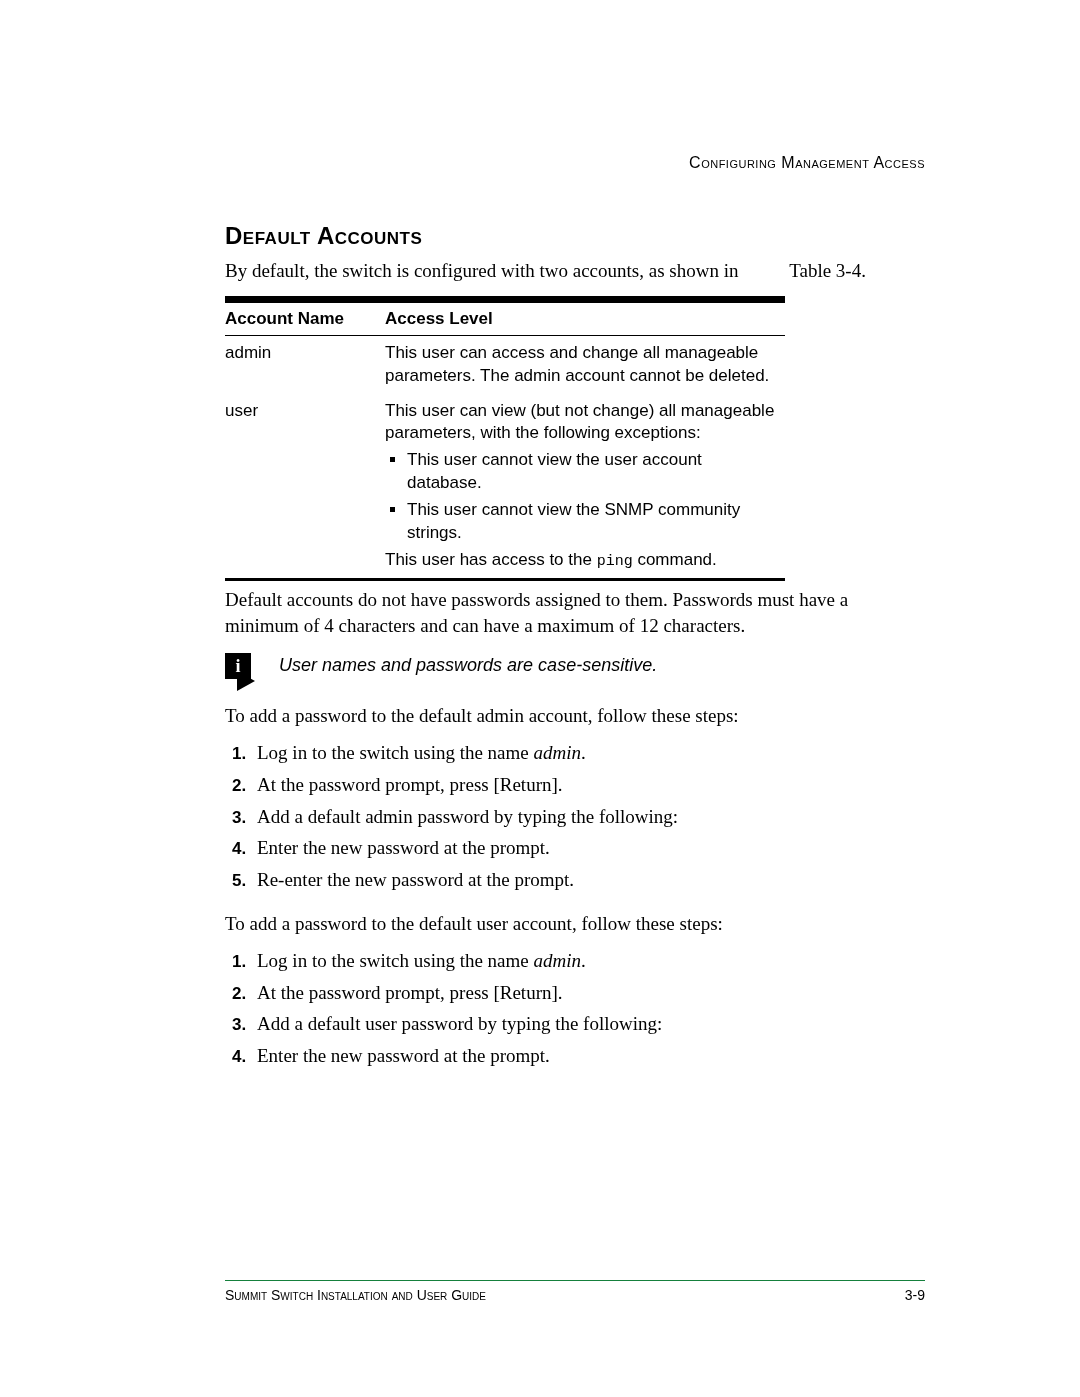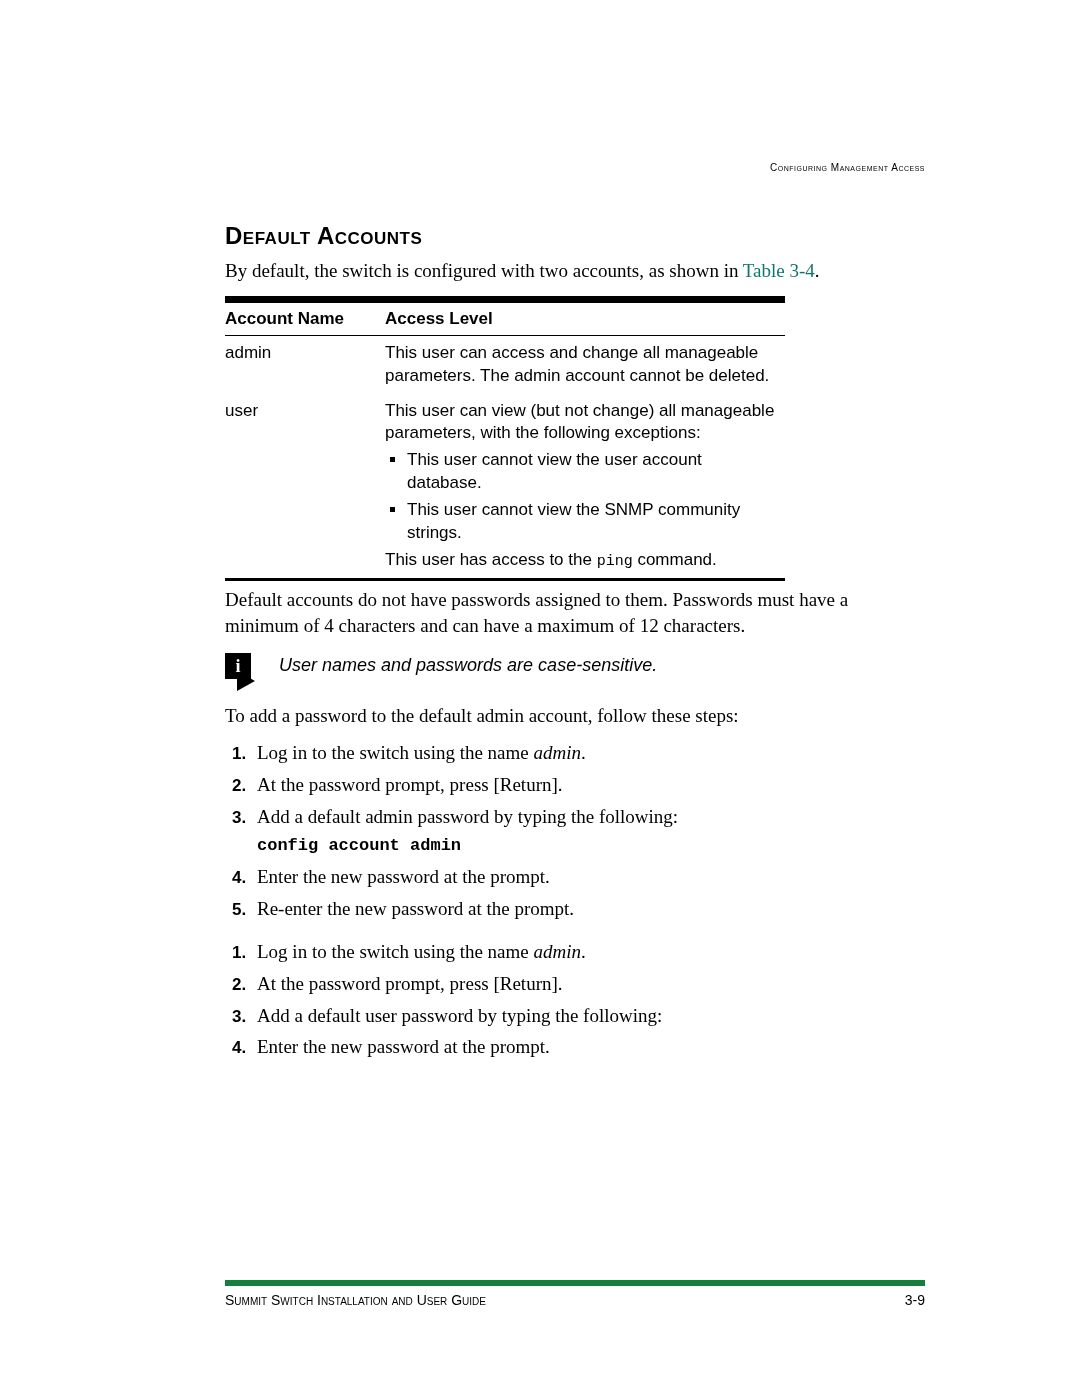--- a/index.html
+++ b/index.html
@@ -16,43 +16,44 @@
   }
   .page {
     position: absolute;
     left: 225px;
     top: 150px;
     width: 700px;
   }
   .running-head {
     position: absolute;
     right: 0;
-    top: 12px;
+    top: 4px;
     font-family: Arial, Helvetica, sans-serif;
     font-variant: small-caps;
     letter-spacing: 0.5px;
-    font-size: 10px;
+    font-size: 16px;
   }
   .section-title {
     font-family: Arial, Helvetica, sans-serif;
     font-weight: bold;
     font-variant: small-caps;
     font-size: 24px;
     margin-top: 72px;
     margin-bottom: 8px;
     letter-spacing: 0.5px;
   }
   .body-text {
     font-size: 19px;
     line-height: 1.35;
     margin: 6px 0 12px 0;
   }
   .link-ref {
-    color: #0f766e;
+    color: #000000;
     cursor: pointer;
+    margin-left: 46px;
   }
   .table-caption {
     font-family: Arial, Helvetica, sans-serif;
     font-size: 17px;
     margin-top: 22px;
     margin-bottom: 6px;
   }
   .table-caption b { font-weight: bold; }
   table.default-accounts {
     border-collapse: collapse;
@@ -164,21 +165,21 @@
   .mono-inline {
     font-family: Liberation Mono, monospace;
     font-size: 15px;
   }
   em.name { font-style: italic; }
   .footer {
     position: absolute;
     left: 225px;
     top: 1280px;
     width: 700px;
-    border-top: 6px solid #15803d;
+    border-top: 1px solid #15803d;
     padding-top: 6px;
     font-family: Arial, Helvetica, sans-serif;
     font-variant: small-caps;
     font-size: 14px;
     display: flex;
     justify-content: space-between;
   }
 </style>
 </head>
 <body>
@@ -234,26 +235,26 @@
 
   <p class="body-text">To add a password to the default admin account, follow these steps:</p>
 
   <ol class="steps">
     <li>
       <span>Log in to the switch using the name </span><em class="name">admin</em><span>.</span>
     </li>
     <li>At the password prompt, press [Return].</li>
     <li>
       <span>Add a default admin password by typing the following:</span>
-      <span class="cmd">config account admin</span>
     </li>
     <li>Enter the new password at the prompt.</li>
     <li>Re-enter the new password at the prompt.</li>
   </ol>
 
+  <p class="body-text">To add a password to the default user account, follow these steps:</p>
 
   <ol class="steps">
     <li>
       <span>Log in to the switch using the name </span><em class="name">admin</em><span>.</span>
     </li>
     <li>At the password prompt, press [Return].</li>
     <li>
       <span>Add a default user password by typing the following:</span>
     </li>
     <li>Enter the new password at the prompt.</li>

